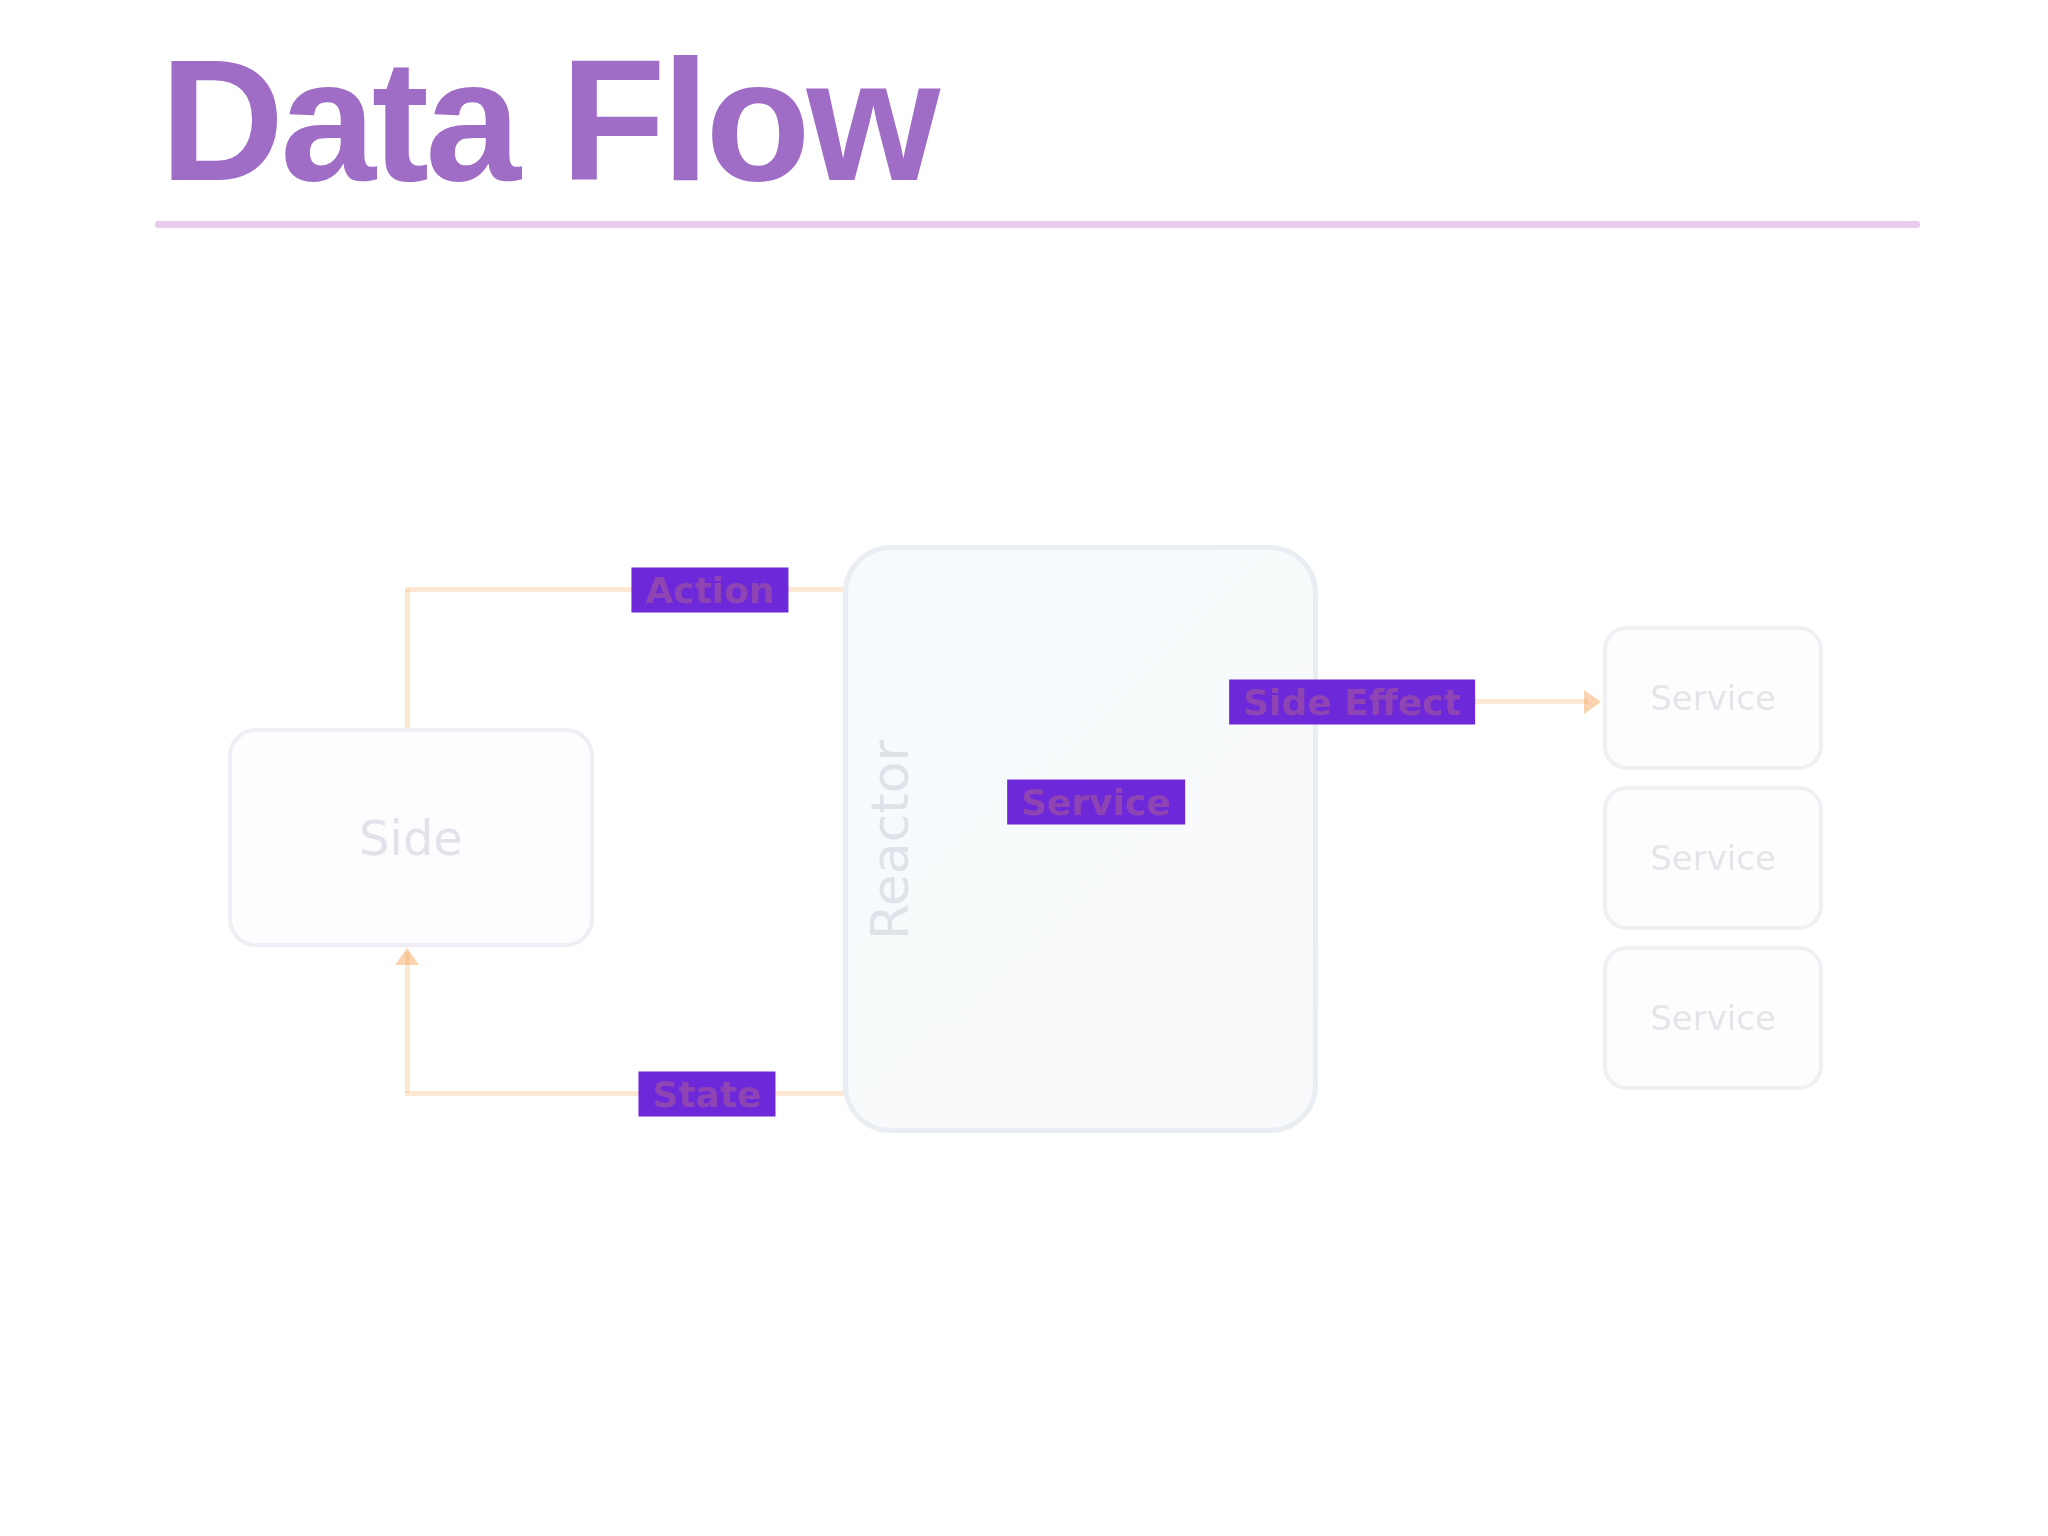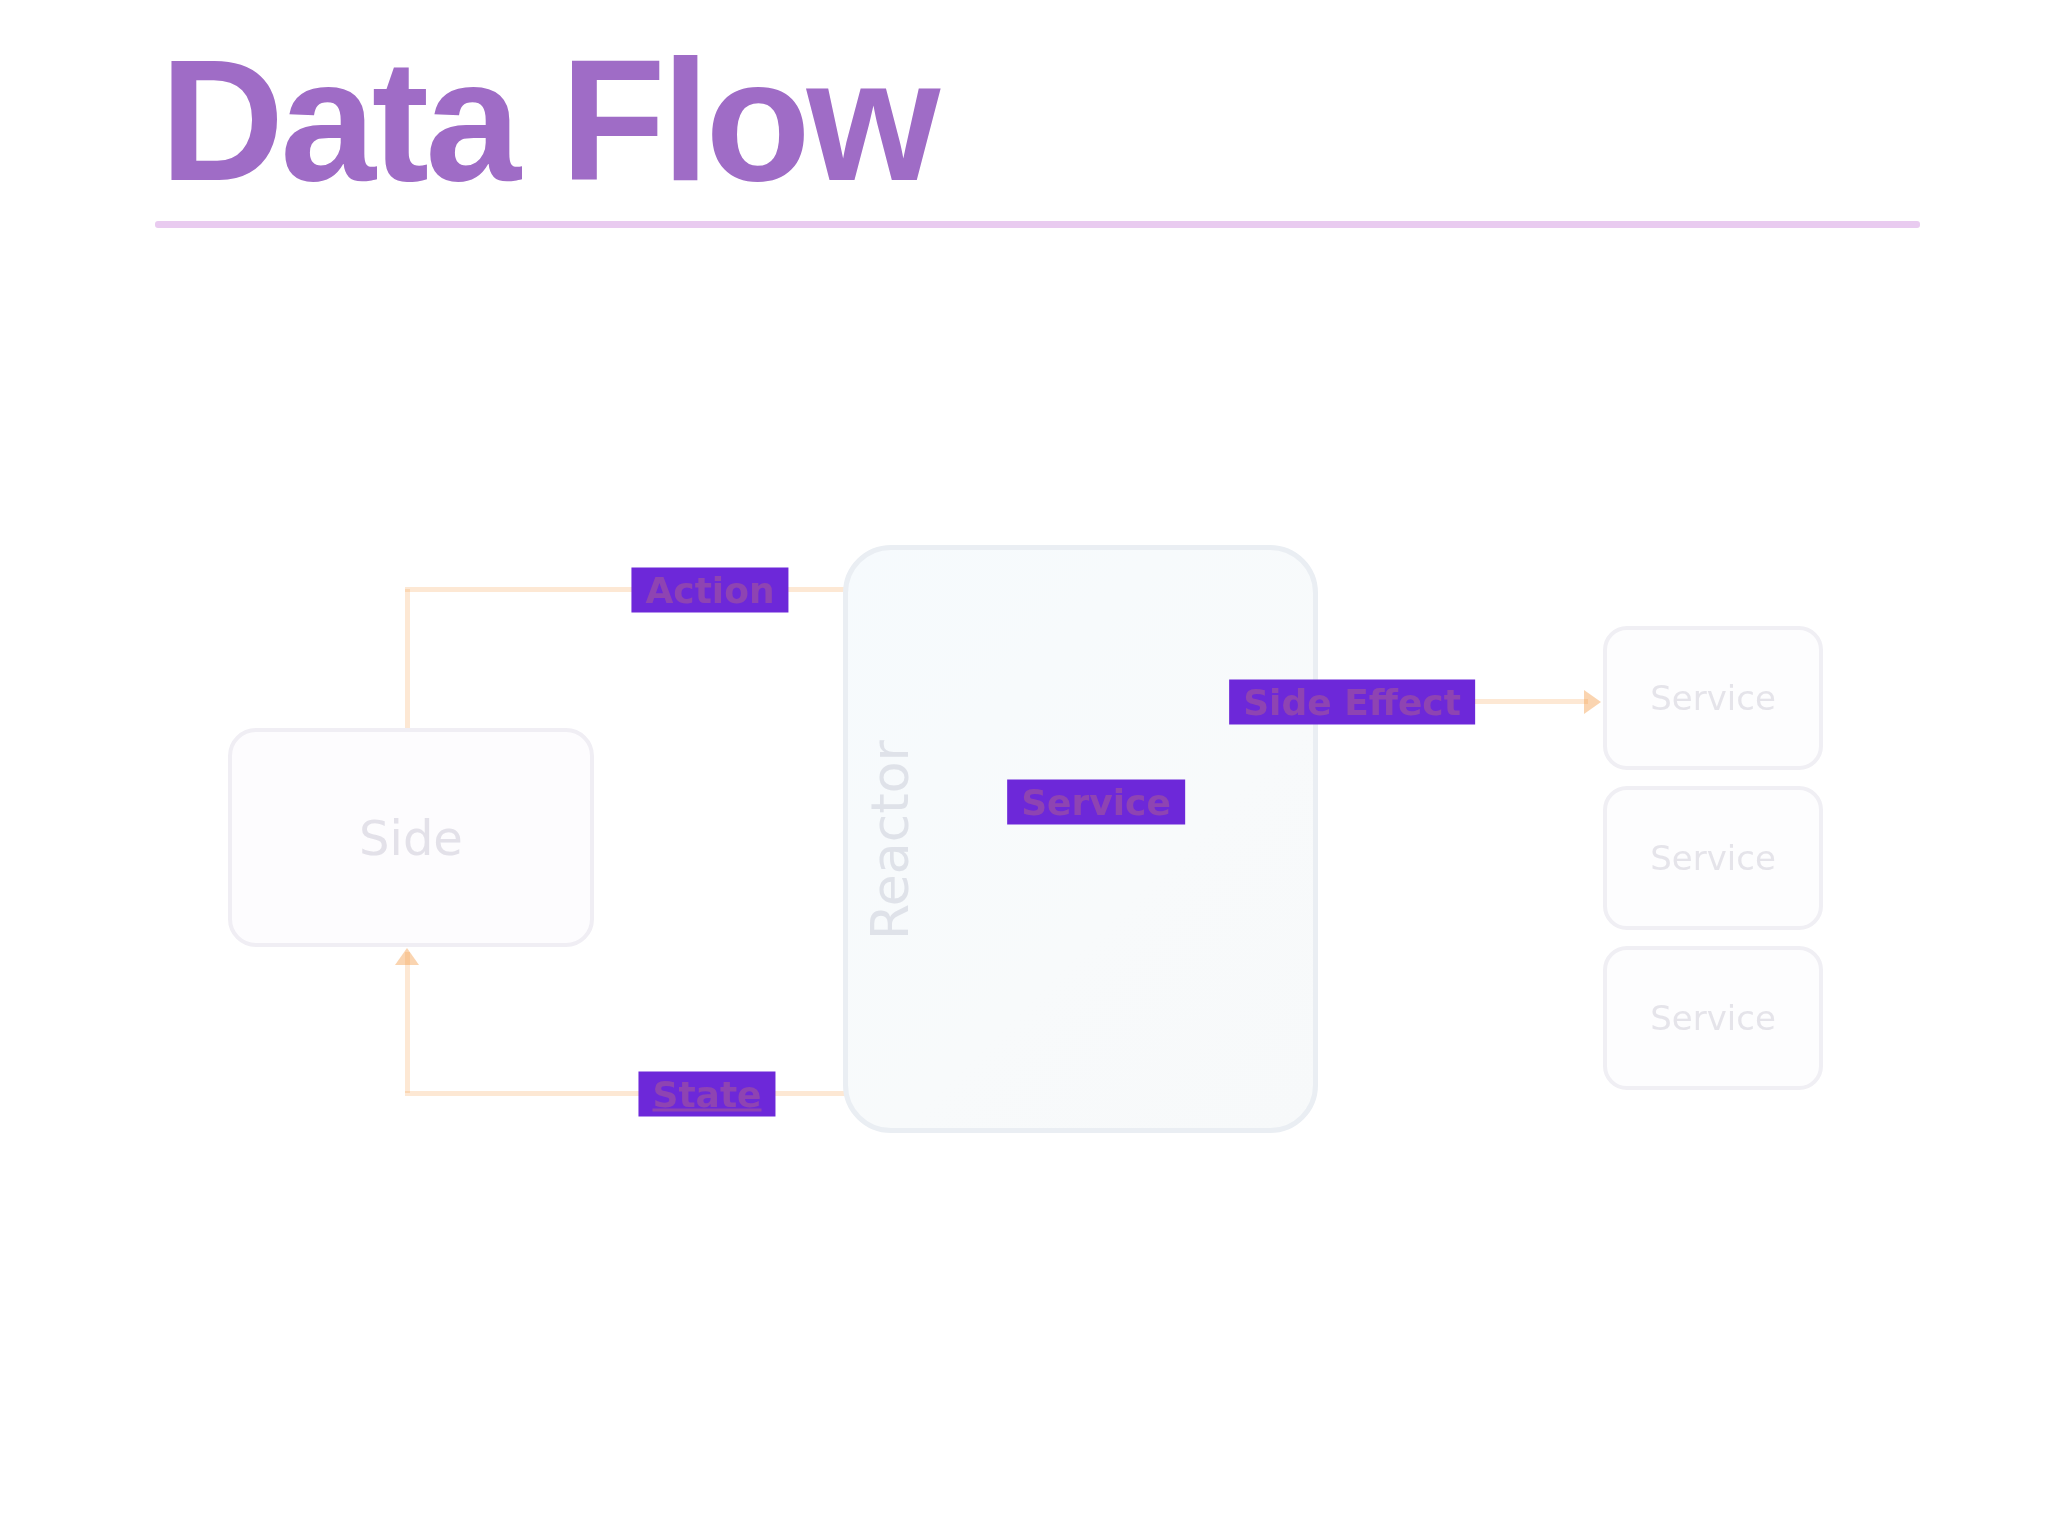--- a/index.html
+++ b/index.html
@@ -92,21 +92,21 @@
   <div class="edge-label" style="left:710px;top:590px;">Action</div>
 
   <div class="edge v mutation-v"></div>
   <div class="arrow down mutation-head"></div>
   <div class="edge-label" style="left:1096px;top:802px;">Service</div>
 
   <div class="edge v state-v-right"></div>
   <div class="edge h state-h"></div>
   <div class="edge v state-v-left"></div>
   <div class="arrow up state-head"></div>
-  <div class="edge-label" style="left:707px;top:1094px;text-decoration:underline;">State</div>
+  <div class="edge-label" style="left:707px;top:1094px;">State</div>
 
   <div class="edge h sideeffect-h"></div>
   <div class="arrow left sideeffect-head-l"></div>
   <div class="arrow right sideeffect-head-r"></div>
   <div class="edge-label" style="left:1352px;top:702px;">Side Effect</div>
 
   <div class="reactor-box"></div>
   <div class="reactor-label">Reactor</div>
 
   <div class="node view-box">

